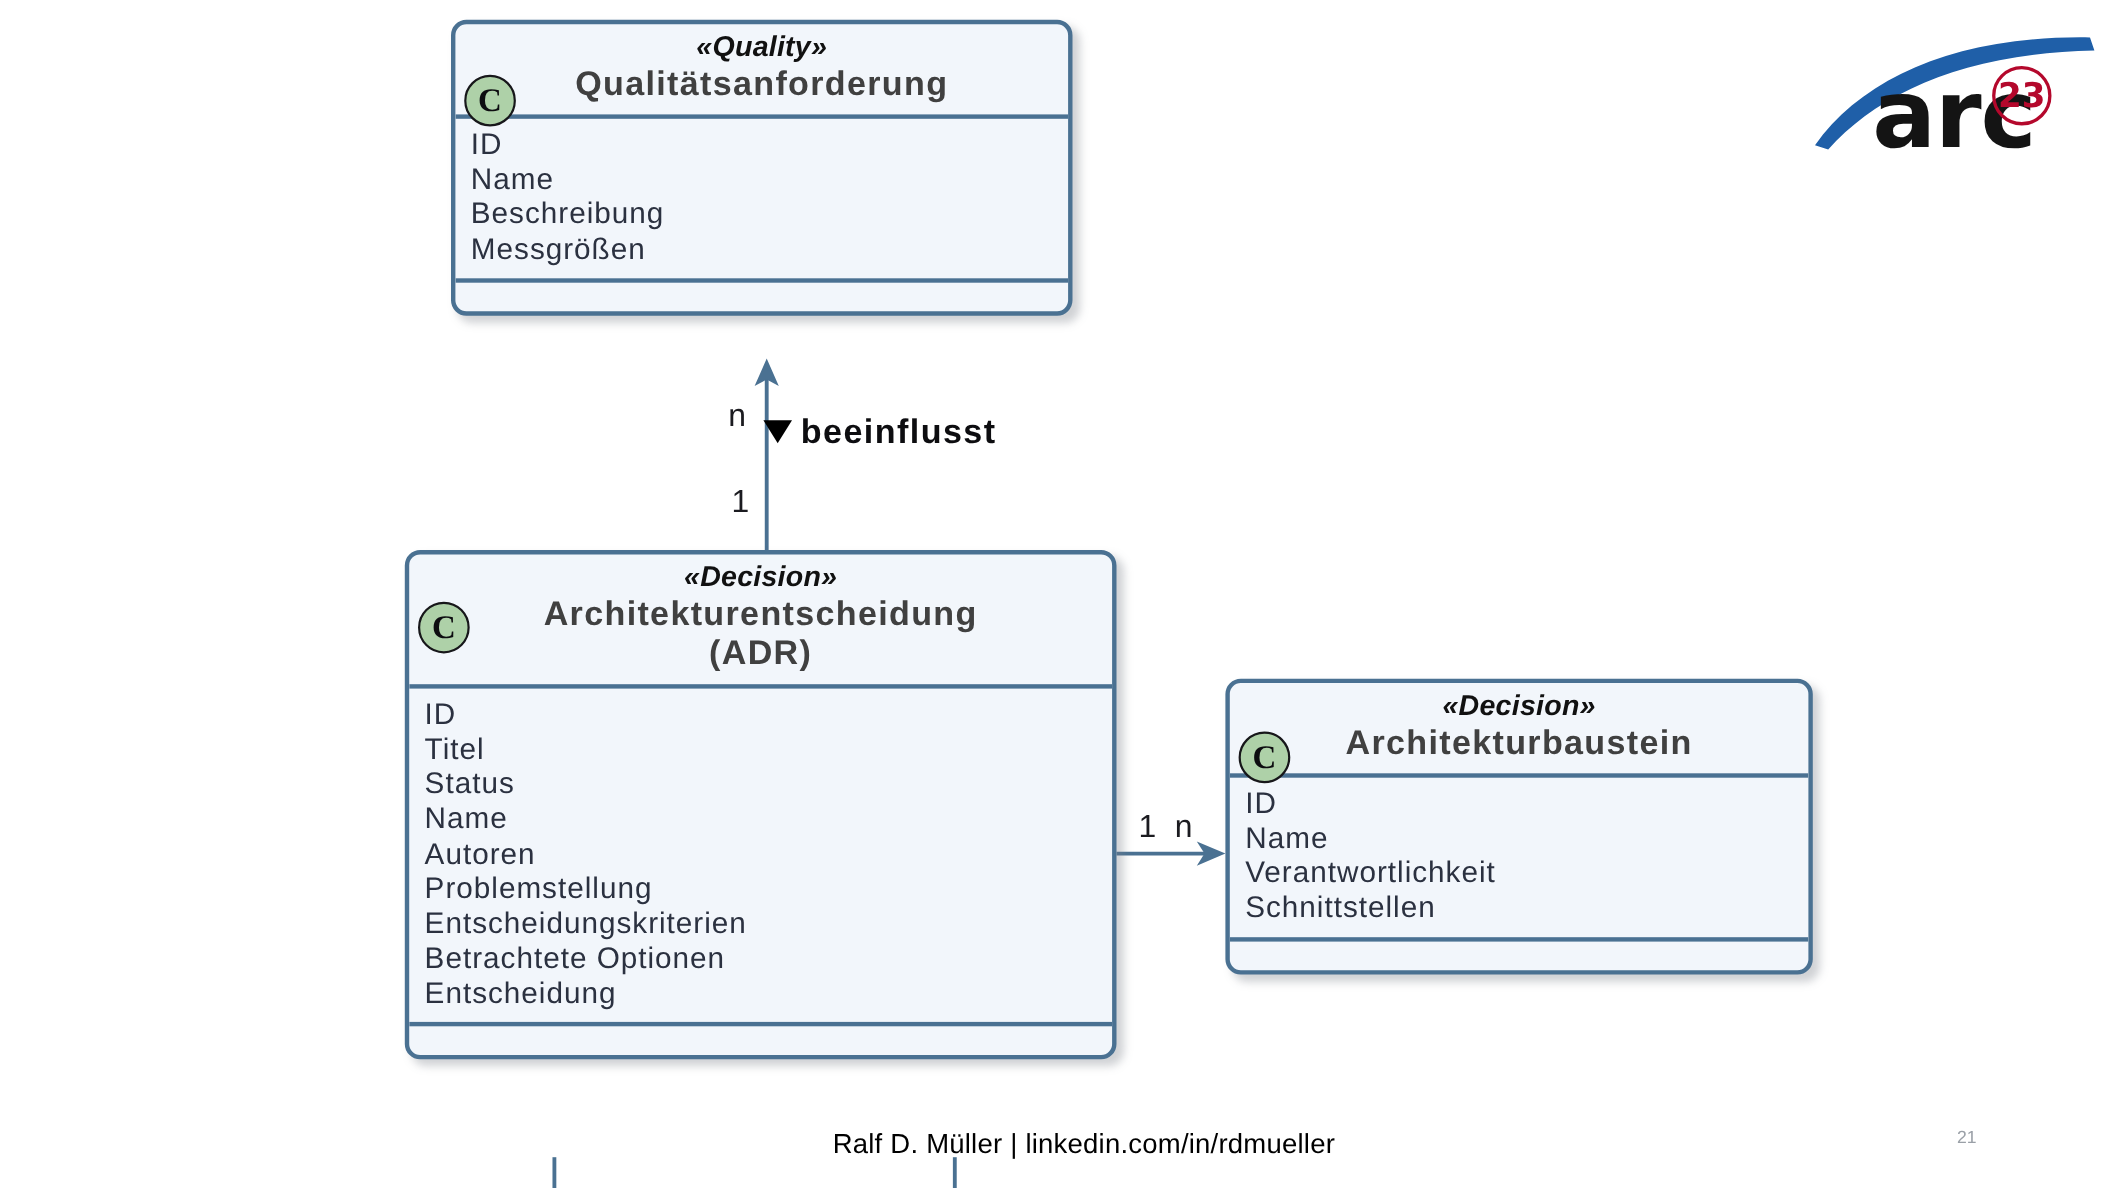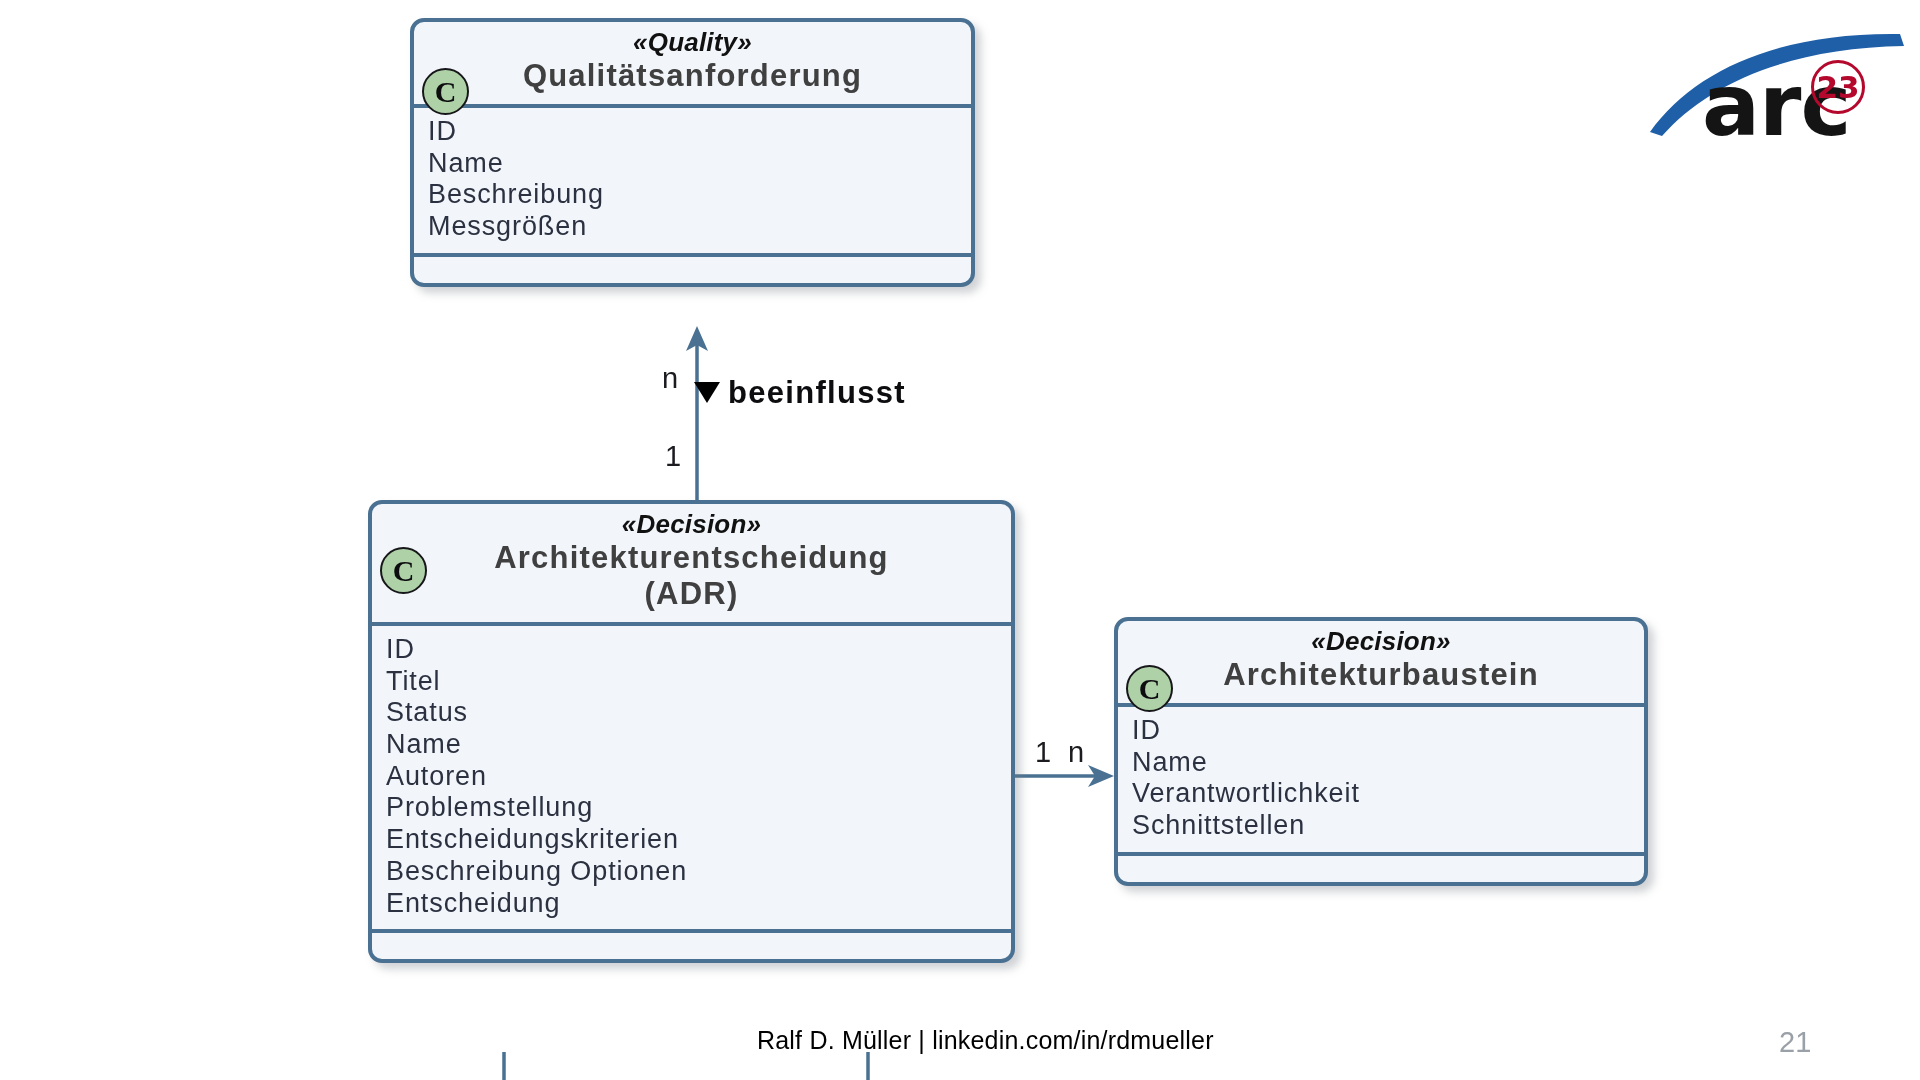--- a/index.html
+++ b/index.html
@@ -120,21 +120,21 @@
   
   .footer-text{
     position:absolute;
     font-size:25px;
     color:#000000;
     letter-spacing:.2px;
     white-space:nowrap;
   }
   .page-num{
     position:absolute;
-    font-size:29px;
+    font-size:16px;
     color:#9aa0a7;
   }
 </style>
 </head>
 <body>
 
 <div id="slide">
 
   <svg class="conn-svg" viewBox="0 0 1920 1080">
 
@@ -171,21 +171,21 @@
 (ADR)</div>
     </div>
     <div class="uml-attrs">
       <div class="attr">ID</div>
       <div class="attr">Titel</div>
       <div class="attr">Status</div>
       <div class="attr">Name</div>
       <div class="attr">Autoren</div>
       <div class="attr">Problemstellung</div>
       <div class="attr">Entscheidungskriterien</div>
-      <div class="attr">Beschreibung Optionen</div>
+      <div class="attr">Betrachtete Optionen</div>
       <div class="attr">Entscheidung</div>
     </div>
     <div class="uml-ops"></div>
   </div>
 
   <div class="uml-class" style="left:1114px;top:617px;width:534px;">
     <div class="uml-header">
       <div class="c-badge" style="top:44px;">C</div>
       <div class="stereotype">«Decision»</div>
       <div class="class-name">Architekturbaustein</div>

